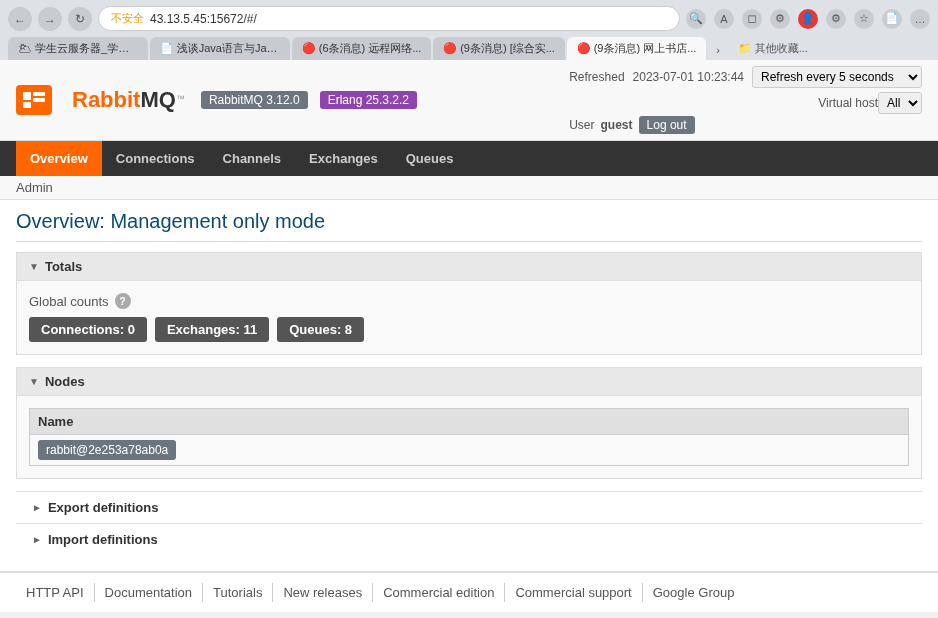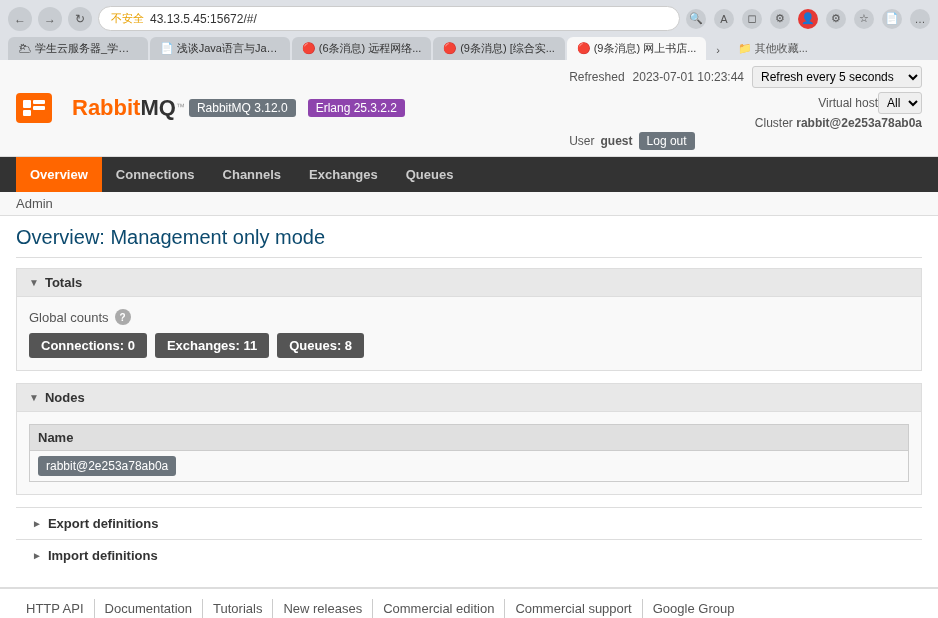--- a/index.html
+++ b/index.html
@@ -100,21 +100,21 @@
       display: flex; align-items: center; gap: 20px;
     }
     .rmq-logo-icon {
       width: 36px; height: 30px;
       background: #f60;
       border-radius: 4px;
       display: flex; align-items: center; justify-content: center;
       color: white; font-weight: bold; font-size: 14px;
     }
     .rmq-versions {
-      display: flex; gap: 12px; align-items: center; margin-left: 4px;
+      display: flex; gap: 12px; align-items: center; margin-left: 16px;
     }
     .rmq-version-badge {
       background: #6c757d;
       color: white;
       padding: 2px 8px;
       border-radius: 3px;
       font-size: 12px;
     }
     .rmq-version-badge.erlang { background: #8e44ad; }
 
@@ -373,24 +373,20 @@
           <option>Refresh every 30 seconds</option>
           <option>No refresh</option>
         </select>
       </div>
       <div class="vhost-line">
         <span>Virtual host</span>
         <select>
           <option>All</option>
         </select>
       </div>
-      <div class="cluster-line">
-        <span>Cluster</span>
-        <strong>rabbit@2e253a78ab0a</strong>
-      </div>
       <div class="user-line">
         <span>User</span>
         <strong>guest</strong>
         <button class="logout-btn">Log out</button>
       </div>
     </div>
   </div>
 
   <div class="rmq-nav">
     <div class="rmq-nav-item active">Overview</div>

